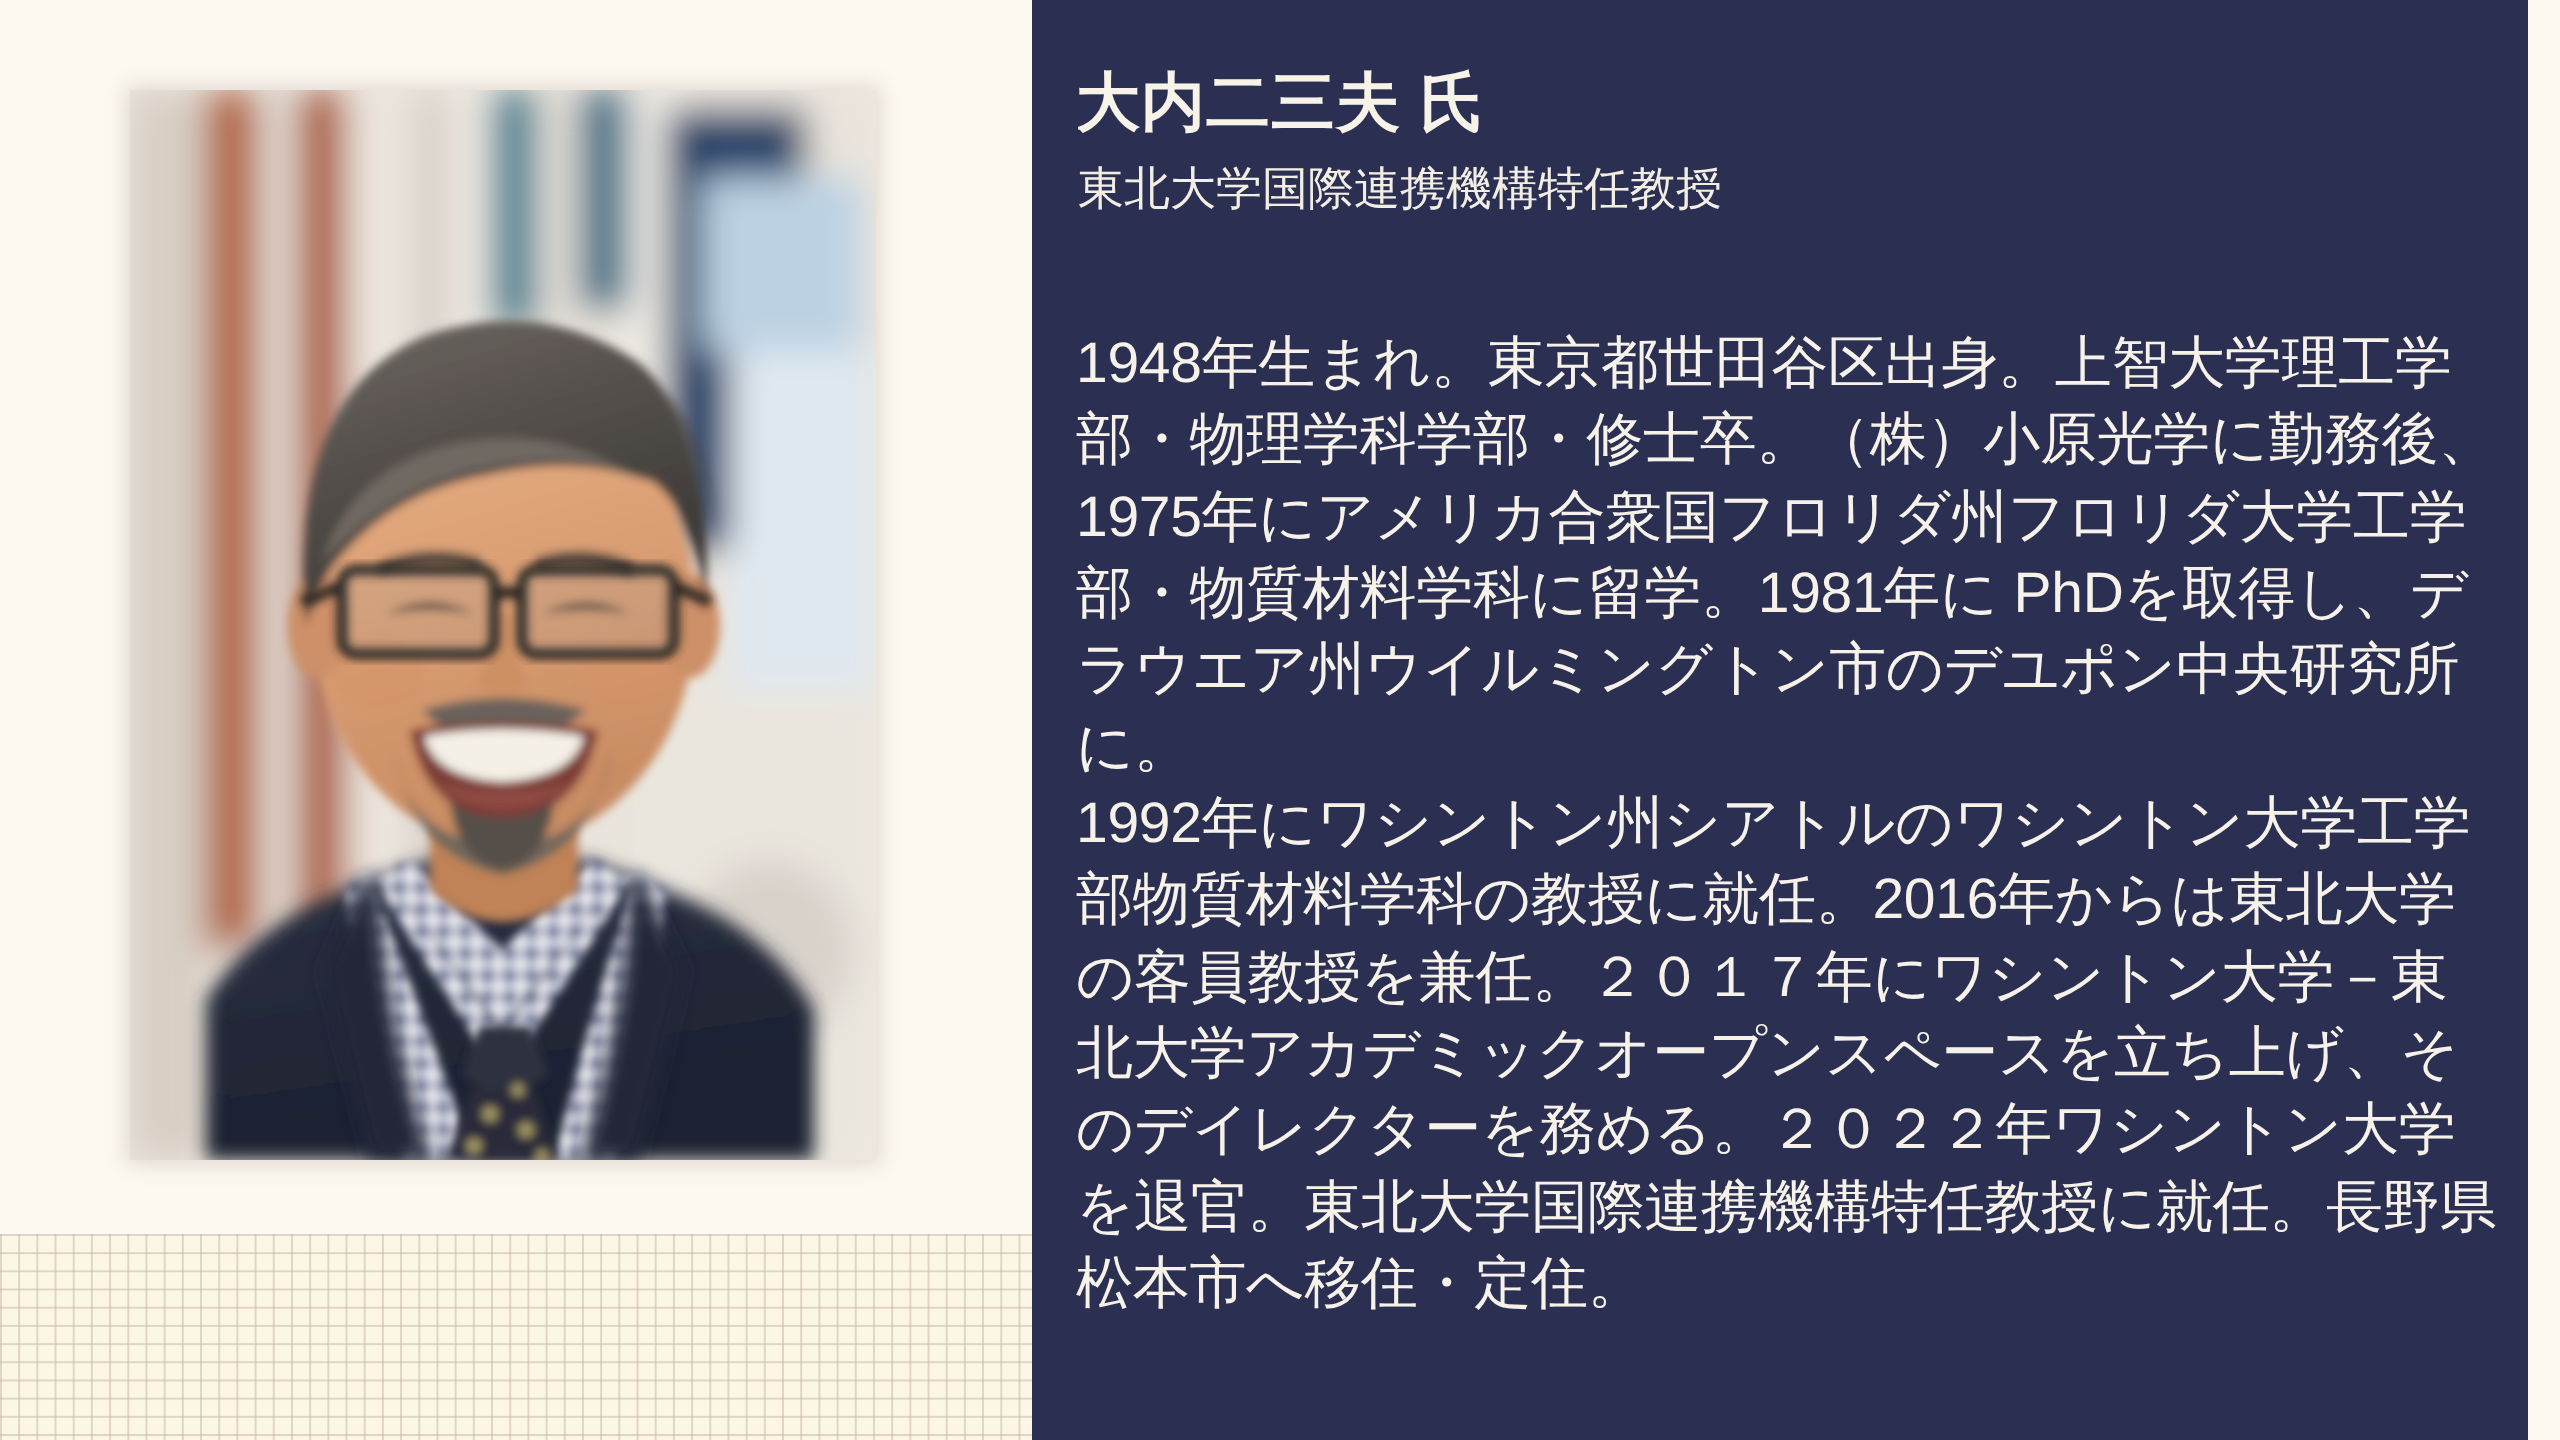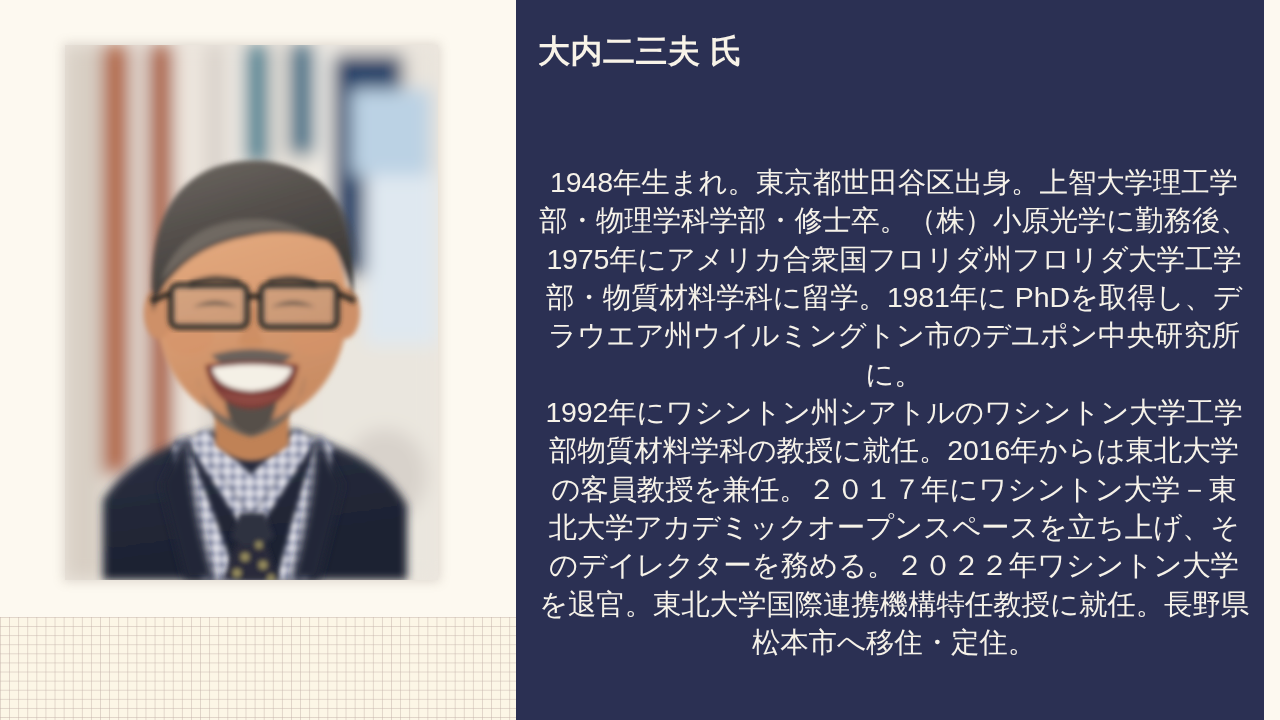--- a/index.html
+++ b/index.html
@@ -116,21 +116,20 @@
 
   #biography {
     position: absolute;
     left: 0px;
     top: 163px;
     width: 712px;
     font-size: 28.5px;
     color: #F6F2E9;
     line-height: 1.345;
     letter-spacing: -0.15px;
-    text-align: center;
   }
   #biography .bio-para {
     display: block;
     margin: 0;
   }
 </style>
 </head>
 <body>
 
 <div id="slide">
@@ -274,20 +273,21 @@
       </svg>
     </div>
   </div>
 
   <div id="right-panel">
     <div id="text-block">
 
       <div id="person-name">大内二三夫 氏</div>
 
       <div id="affiliations">
+        <span class="affil-line">東北大学国際連携機構特任教授</span>
       </div>
 
       <div id="biography">
         <span class="bio-para">1948年生まれ。東京都世田谷区出身。上智大学理工学部・物理学科学部・修士卒。（株）小原光学に勤務後、1975年にアメリカ合衆国フロリダ州フロリダ大学工学部・物質材料学科に留学。1981年に PhDを取得し、デラウエア州ウイルミングトン市のデユポン中央研究所に。</span>
         <span class="bio-para">1992年にワシントン州シアトルのワシントン大学工学部物質材料学科の教授に就任。2016年からは東北大学の客員教授を兼任。２０１７年にワシントン大学－東北大学アカデミックオープンスペースを立ち上げ、そのデイレクターを務める。２０２２年ワシントン大学を退官。東北大学国際連携機構特任教授に就任。長野県松本市へ移住・定住。</span>
       </div>
 
     </div>
   </div>
 

